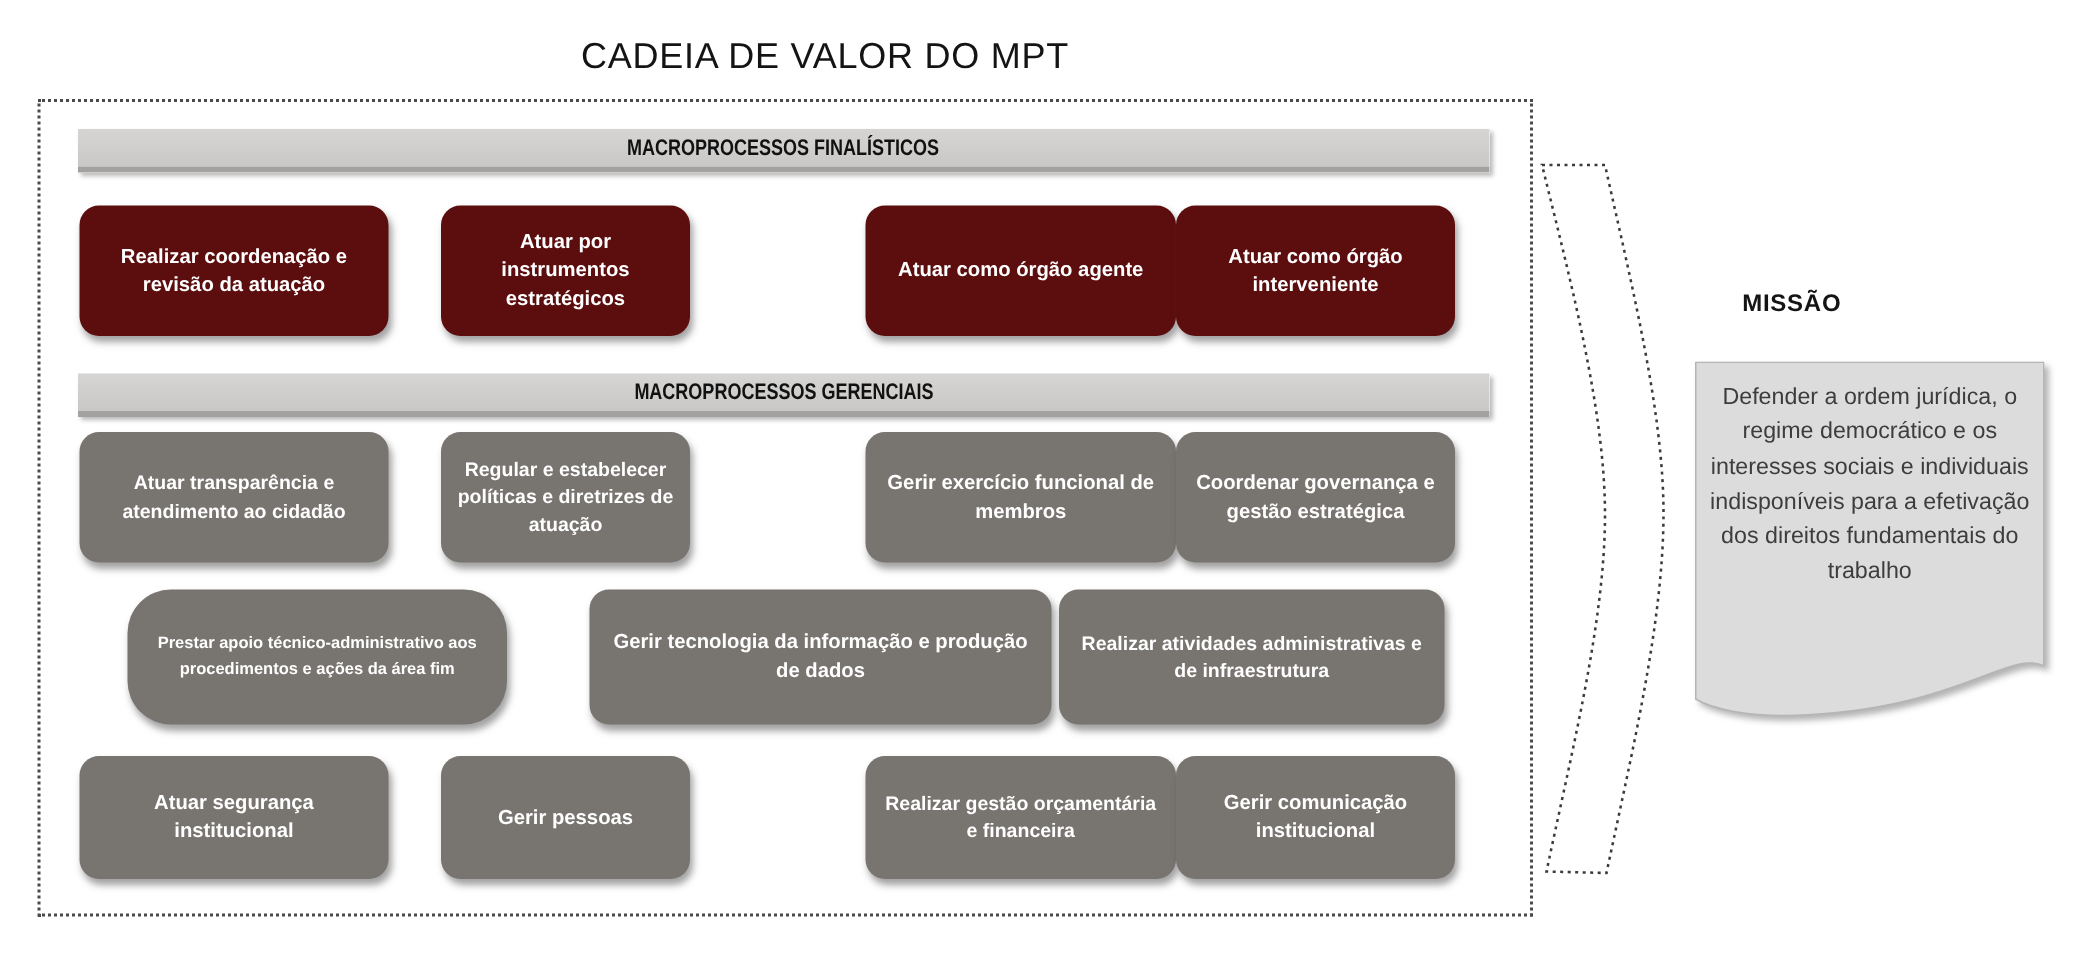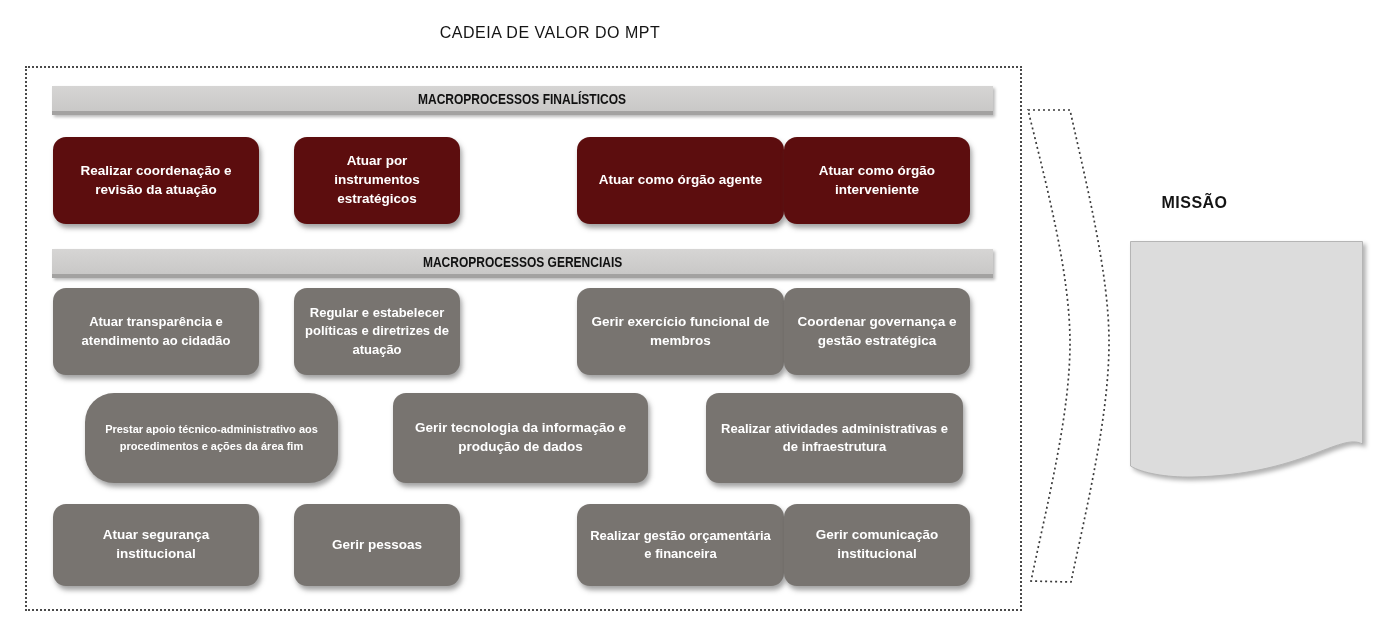--- a/index.html
+++ b/index.html
@@ -1,20 +1,20 @@
 <!DOCTYPE html>
 <html><head>
 <meta charset="utf-8">
 <style>
   html,body{margin:0;padding:0;background:#ffffff;}
   body{width:1388px;height:640px;position:relative;overflow:hidden;
        font-family:"Liberation Sans","DejaVu Sans",sans-serif;-webkit-font-smoothing:antialiased;}
 
   .title{position:absolute;top:24px;left:0;width:1100px;text-align:center;
-         font-size:16px;letter-spacing:.5px;color:#141414;font-weight:500;}
+         font-size:24px;letter-spacing:.5px;color:#141414;font-weight:500;}
 
   .container{position:absolute;left:25px;top:66px;width:997px;height:545px;
              border:2px dotted #4a4a4a;box-sizing:border-box;}
 
   .bar{position:absolute;left:52px;width:941px;height:25px;
        background:linear-gradient(#d6d5d4,#c9c8c7);
        border-bottom:4px solid #a3a2a1;
        box-shadow:2px 2px 3px rgba(0,0,0,.28);
        display:flex;align-items:center;justify-content:center;}
   .bar span{font-weight:bold;font-size:15px;color:#111;
@@ -30,21 +30,21 @@
   .fs-md{font-size:13px;}
 
   
   .c1{left:53px;width:206px;} .c2{left:294px;width:166px;}
   .c3{left:541px;width:207px;margin-left:36px;} .c4{left:784px;width:186px;}
 
   .row-red {top:137px;height:87px;}
   .row-g1  {top:288px;height:87px;}
   .row-g2  {top:393px;height:90px;}
   .row-g3  {top:504px;height:82px;}
-  .g2a{left:85px;width:253px;} .g2b{left:393px;width:255px;} .g2c{left:706px;width:257px;}
+  .g2a{left:85px;width:253px;} .g2b{left:393px;width:308px;} .g2c{left:706px;width:257px;}
 
   .chevron{position:absolute;left:1024px;top:103px;}
 
   .mission-label{position:absolute;left:1078px;top:194px;width:233px;text-align:center;
                  font-size:16px;font-weight:600;letter-spacing:.5px;color:#141414;}
   .mission{position:absolute;left:1130px;top:241px;width:233px;height:250px;}
   .mission svg{position:absolute;left:0;top:0;filter:drop-shadow(3px 3px 2px rgba(0,0,0,.30));}
   .mission .mtext{position:absolute;left:8px;top:12px;width:217px;text-align:center;
                   font-size:15.5px;line-height:1.5;color:#3d3d3d;}
 </style>
@@ -85,13 +85,14 @@
 <svg class="chevron" width="92" height="486" viewBox="0 0 92 486">
   <path d="M4,7 L46,7 C64,88 85,172 85,239 C85,312 64,398 47,479 L7,478 C24,397 46,311 46,240 C46,172 24,88 4,7 Z" fill="#ffffff" stroke="#3b3b3b" stroke-width="1.7" stroke-dasharray="2,3"></path>
 </svg>
 
 <div class="mission-label">MISSÃO</div>
 
 <div class="mission">
   <svg width="233" height="250" viewBox="0 0 233 250">
     <path d="M0.5,0.5 L232.5,0.5 L232.5,203 C210,191 172,234 62,236 C36,236.5 12,232 0.5,225 Z" fill="#dcdcdc" stroke="#b5b5b5" stroke-width="1"></path>
   </svg>
+  <div class="mtext">Defender a ordem jurídica, o regime democrático e os interesses sociais e individuais indisponíveis para a efetivação dos direitos fundamentais do trabalho</div>
 </div>
 
 </body></html>

